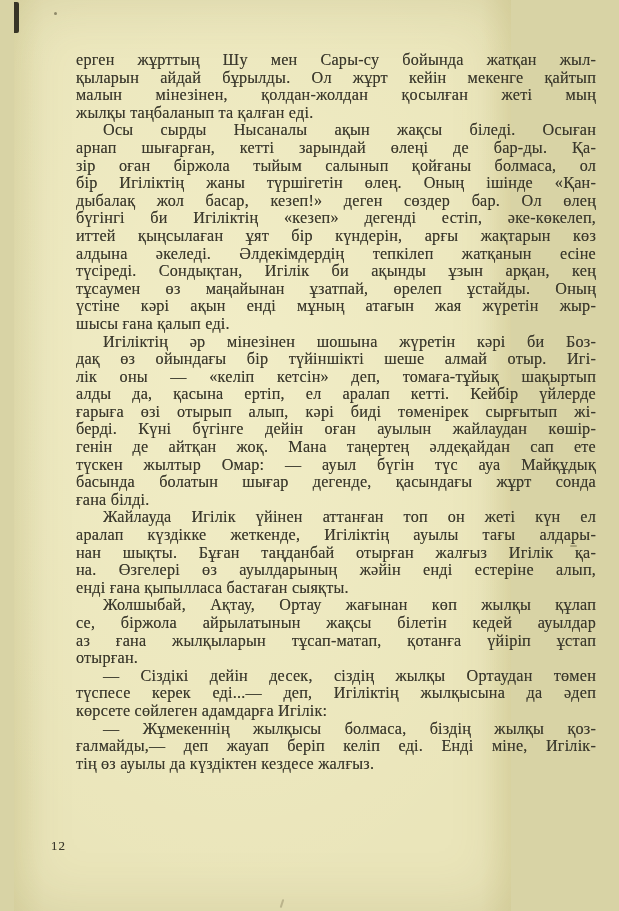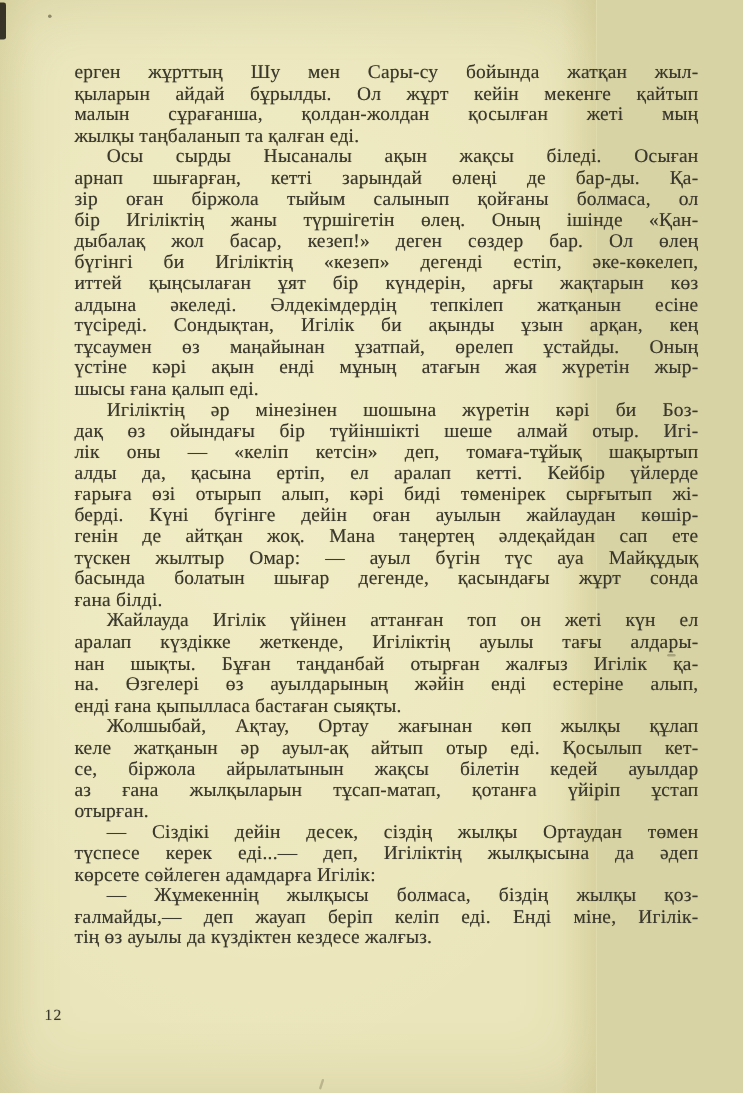--- a/index.html
+++ b/index.html
@@ -13,20 +13,21 @@
   .page {
     position: relative;
     width: 497px;
     height: 911px;
     background:
       radial-gradient(ellipse 120% 100% at 45% 40%, rgba(255,252,222,0.35), rgba(0,0,0,0) 60%),
       linear-gradient(90deg, #e3deae 0%, #eae5ba 6%, #eae5ba 94%, #e2dcab 100%),
       #e9e4b6;
     box-shadow: inset 0 0 60px rgba(120,110,50,0.18);
     font-family: "Liberation Serif", "DejaVu Serif", serif;
+    margin-left: 14px;
   }
   .text-block {
     position: absolute;
     left: 62px;
     top: 52px;
     width: 520px;
     color: #3a382c;
     font-size: 16.2px;
     line-height: 17.6px;
     letter-spacing: 0.2px;
@@ -73,21 +74,21 @@
   }
 </style>
 </head>
 <body>
 
 <div class="page">
   <div class="text-block">
       <div class="paragraph">
         <div class="line">ерген жұрттың Шу мен Сары-су бойында жатқан жыл-</div>
         <div class="line">қыларын айдай бұрылды. Ол жұрт кейін мекенге қайтып</div>
-        <div class="line">малын сұрағанша, қолдан-жолдан қосылған жеті мың</div>
+        <div class="line">малын мінезінен, қолдан-жолдан қосылған жеті мың</div>
         <div class="line last">жылқы таңбаланып та қалған еді.</div>
       </div>
       <div class="paragraph indented">
         <div class="line">Осы сырды Нысаналы ақын жақсы біледі. Осыған</div>
         <div class="line">арнап шығарған, кетті зарындай өлеңі де бар-ды. Қа-</div>
         <div class="line">зір оған біржола тыйым салынып қойғаны болмаса, ол</div>
         <div class="line">бір Игіліктің жаны түршігетін өлең. Оның ішінде «Қан-</div>
         <div class="line">дыбалақ жол басар, кезеп!» деген сөздер бар. Ол өлең</div>
         <div class="line">бүгінгі би Игіліктің «кезеп» дегенді естіп, әке-көкелеп,</div>
         <div class="line">иттей қыңсылаған ұят бір күндерін, арғы жақтарын көз</div>
@@ -111,21 +112,20 @@
       </div>
       <div class="paragraph indented">
         <div class="line">Жайлауда Игілік үйінен аттанған топ он жеті күн ел</div>
         <div class="line">аралап күздікке жеткенде, Игіліктің ауылы тағы алдары-</div>
         <div class="line">нан шықты. Бұған таңданбай отырған жалғыз Игілік қа-</div>
         <div class="line">на. Өзгелері өз ауылдарының жәйін енді естеріне алып,</div>
         <div class="line last">енді ғана қыпылласа бастаған сыяқты.</div>
       </div>
       <div class="paragraph indented">
         <div class="line">Жолшыбай, Ақтау, Ортау жағынан көп жылқы құлап</div>
-        <div class="line">келе жатқанын әр ауыл-ақ айтып отыр еді. Қосылып кет-</div>
         <div class="line">се, біржола айрылатынын жақсы білетін кедей ауылдар</div>
         <div class="line">аз ғана жылқыларын тұсап-матап, қотанға үйіріп ұстап</div>
         <div class="line last">отырған.</div>
       </div>
       <div class="paragraph indented">
         <div class="line">— Сіздікі дейін десек, сіздің жылқы Ортаудан төмен</div>
         <div class="line">түспесе керек еді...— деп, Игіліктің жылқысына да әдеп</div>
         <div class="line last">көрсете сөйлеген адамдарға Игілік:</div>
       </div>
       <div class="paragraph indented">

